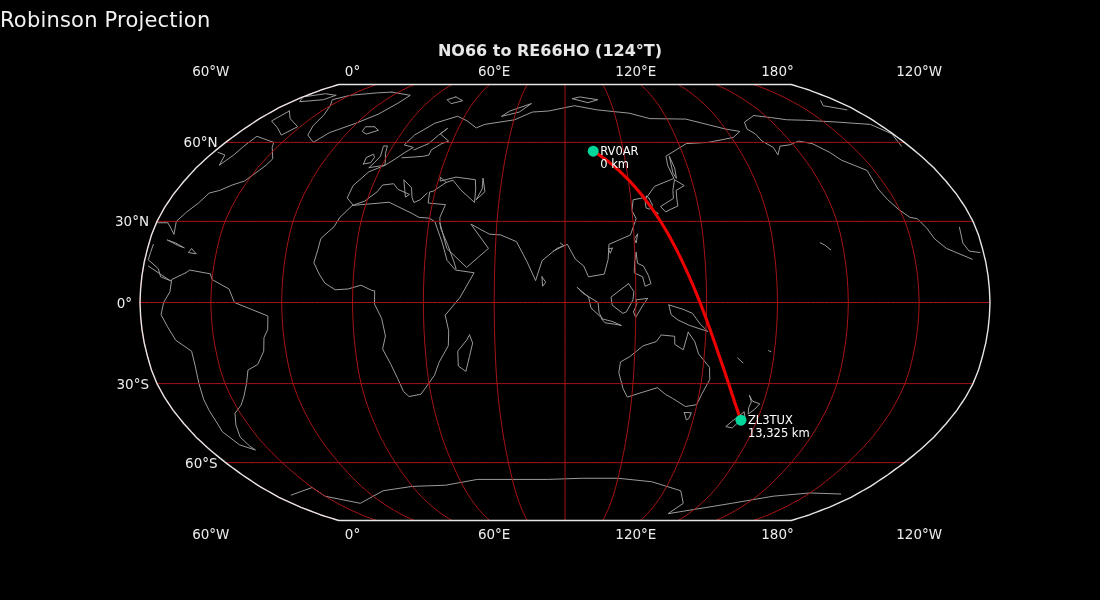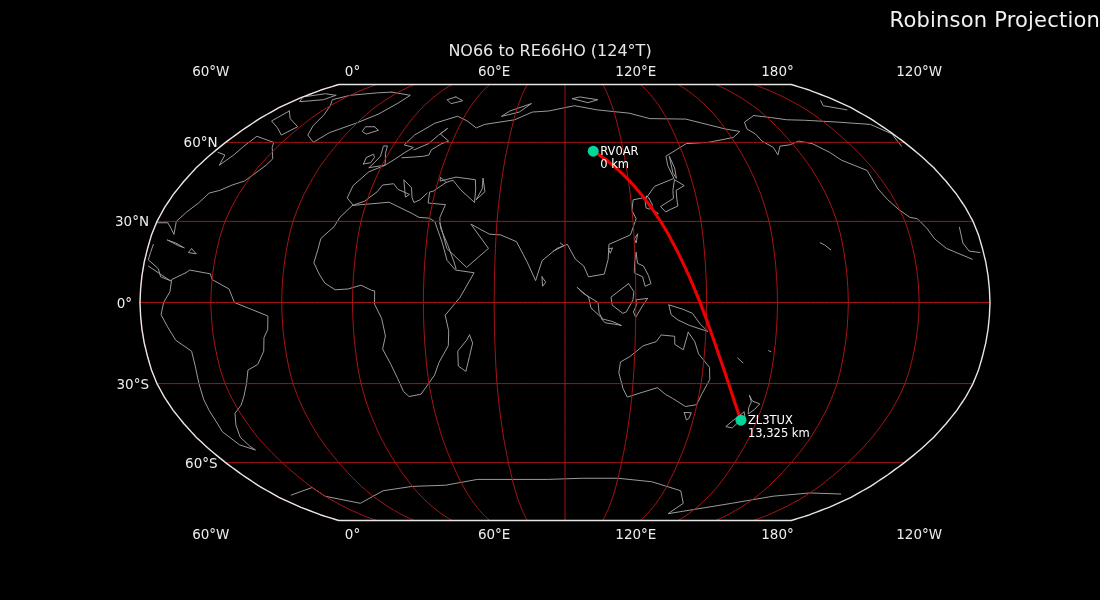--- a/index.html
+++ b/index.html
@@ -1,22 +1,22 @@
 <!DOCTYPE html>
 <html><head>
 <meta charset="utf-8">
 <style>
   html,body{margin:0;padding:0;background:#000;}
   body{width:1100px;height:600px;overflow:hidden;
        font-family:"DejaVu Sans","Liberation Sans",sans-serif;}
   #root{position:relative;width:1100px;height:600px;background:#000;}
-  .title{position:absolute;left:0;top:8px;width:1100px;text-align:right;
+  .title{position:absolute;left:0;top:8px;width:1100px;text-align:left;
          color:#f2f2f2;font-size:21px;letter-spacing:.2px;}
   .subtitle{position:absolute;left:0;top:41px;width:1100px;text-align:center;
-            color:#e8e8e8;font-size:16px;}
+            color:#e8e8e8;font-size:16px;font-weight:bold;}
   svg.map{position:absolute;left:0;top:0;width:1100px;height:600px;}
   .axlab{fill:#ededed;font-size:13.5px;font-family:"DejaVu Sans","Liberation Sans",sans-serif;}
   .mlab{fill:#ffffff;font-size:11.5px;font-family:"DejaVu Sans","Liberation Sans",sans-serif;}
   .coast{fill:none;stroke:#9a9a9a;stroke-width:1;stroke-linejoin:round;stroke-linecap:round;}
   .grat{fill:none;stroke:#a81414;stroke-width:1;}
   .outline{fill:none;stroke:#e6e6e6;stroke-width:1.4;}
   .path-gc{fill:none;stroke:#ee0000;stroke-width:3.1;stroke-linecap:round;}
   .mk{fill:#00d89b;stroke:none;}
 </style>
 </head>

